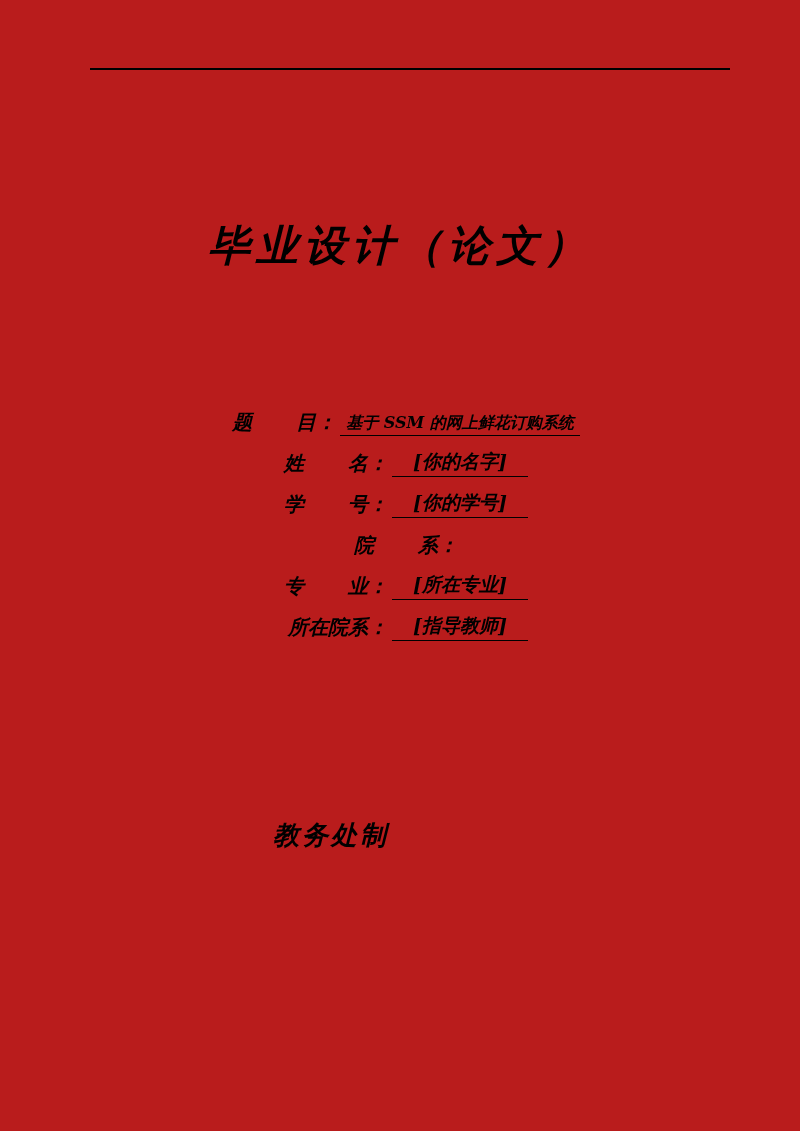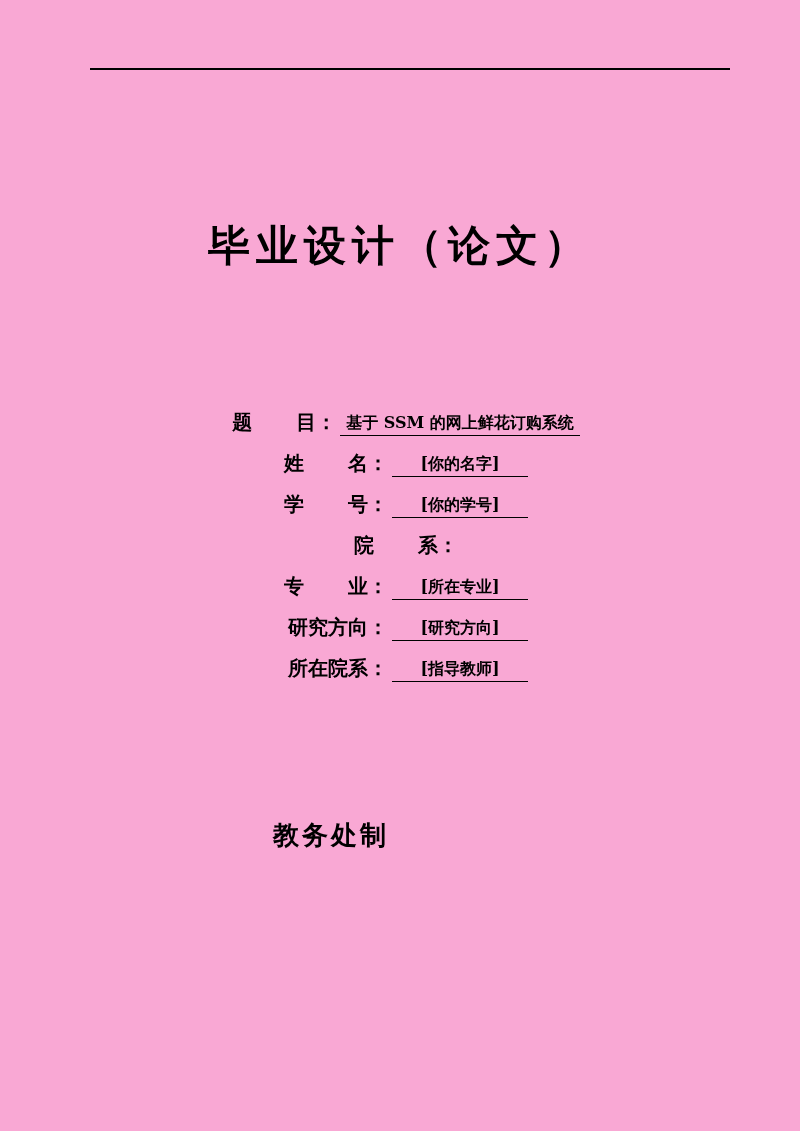--- a/index.html
+++ b/index.html
@@ -7,22 +7,23 @@
     padding: 0;
     background: #ffffff;
   }
   body {
     font-family: "DejaVu Sans", sans-serif;
   }
   .page {
     position: relative;
     width: 800px;
     height: 1131px;
-    background: #f9a8d4;
+    background: #b91c1c;
     overflow: hidden;
+    font-style: italic;
   }
   .top-rule {
     position: absolute;
     left: 90px;
     top: 68px;
     width: 640px;
     height: 0;
     border-top: 2px solid #000000;
   }
   .doc-title {
@@ -56,21 +57,21 @@
     font-size: 20px;
     font-weight: bold;
     color: #000000;
     text-align: right;
     width: 132px;
     white-space: nowrap;
     letter-spacing: 0px;
   }
   .field-value {
     font-family: "DejaVu Serif", serif;
-    font-size: 16px;
+    font-size: 19px;
     font-weight: bold;
     color: #000000;
     border-bottom: 1.5px solid #000000;
     padding: 0 8px 1px 8px;
     min-width: 120px;
     text-align: center;
     white-space: nowrap;
     margin-left: 4px;
   }
   .field-row.title-row .field-value {
@@ -140,24 +141,20 @@
 
     <div class="field-row">
       <div class="field-label">
         <span>专</span>
         <span class="label-gap-2"></span>
         <span>业：</span>
       </div>
       <div class="field-value">[所在专业]</div>
     </div>
 
-    <div class="field-row">
-      <div class="field-label">研究方向：</div>
-      <div class="field-value">[研究方向]</div>
-    </div>
 
     <div class="field-row">
       <div class="field-label">所在院系：</div>
       <div class="field-value">[指导教师]</div>
     </div>
 
   </div>
 
   <div class="seal">教务处制</div>
 

